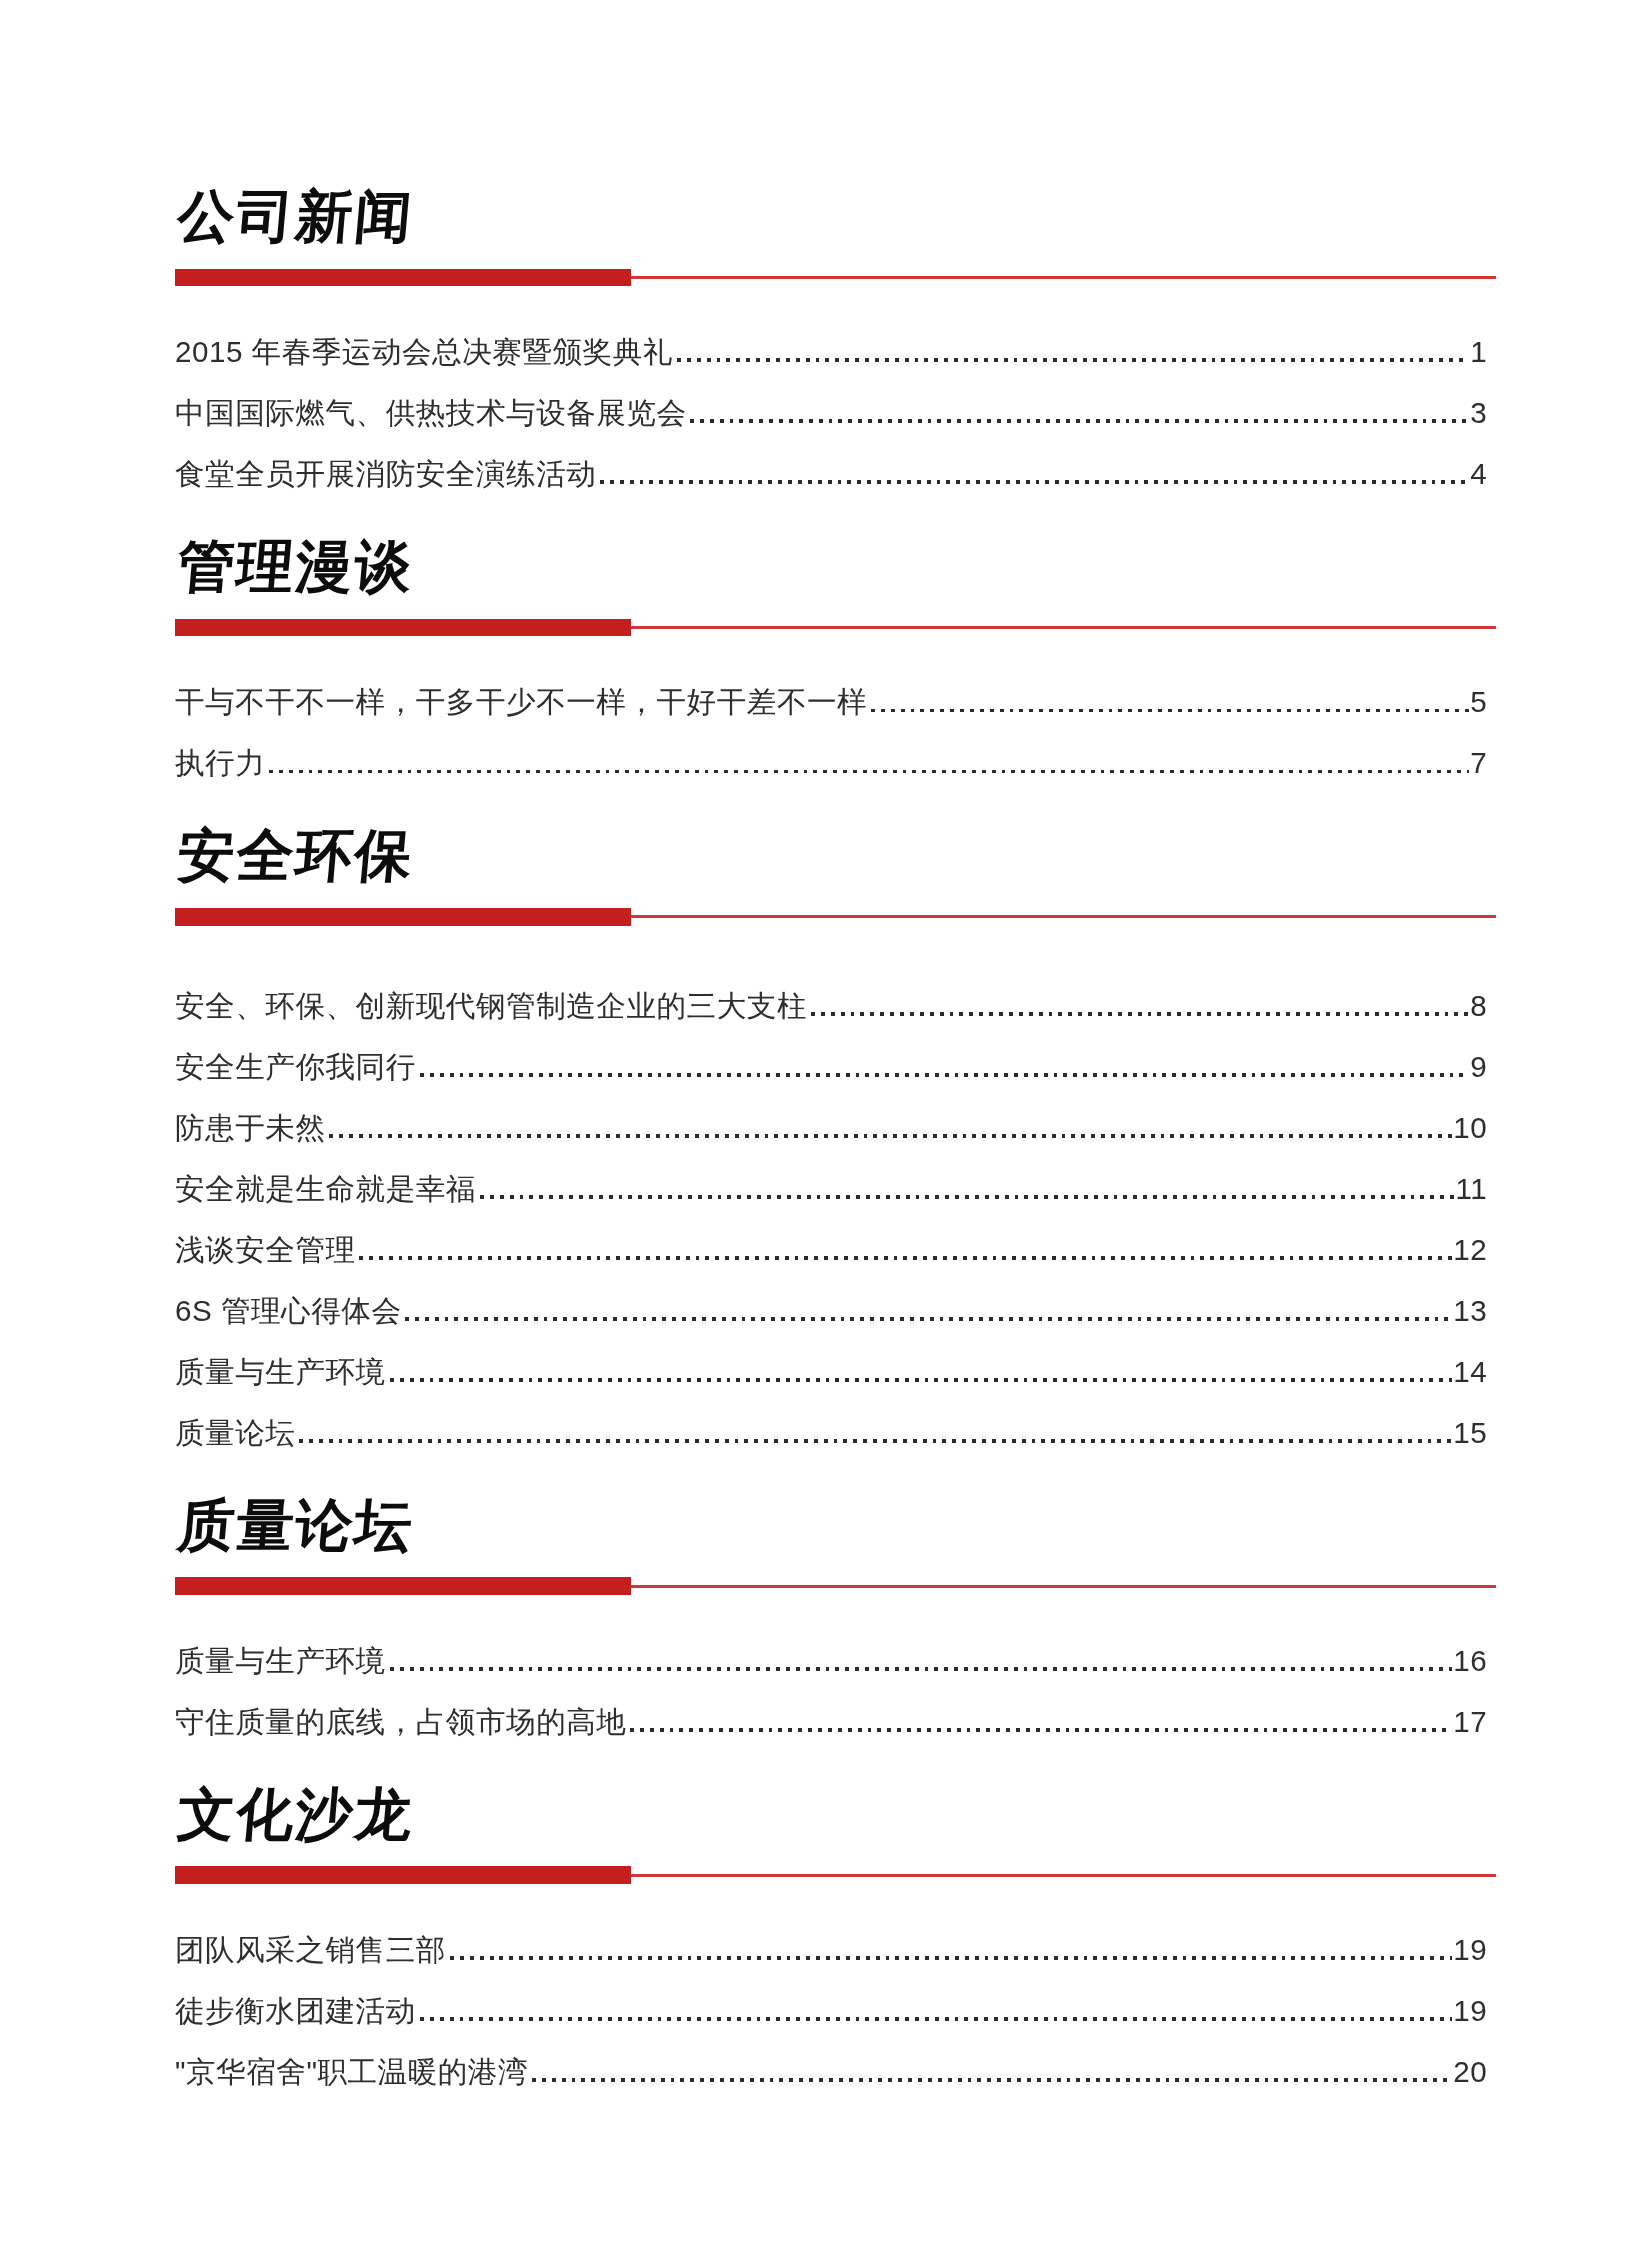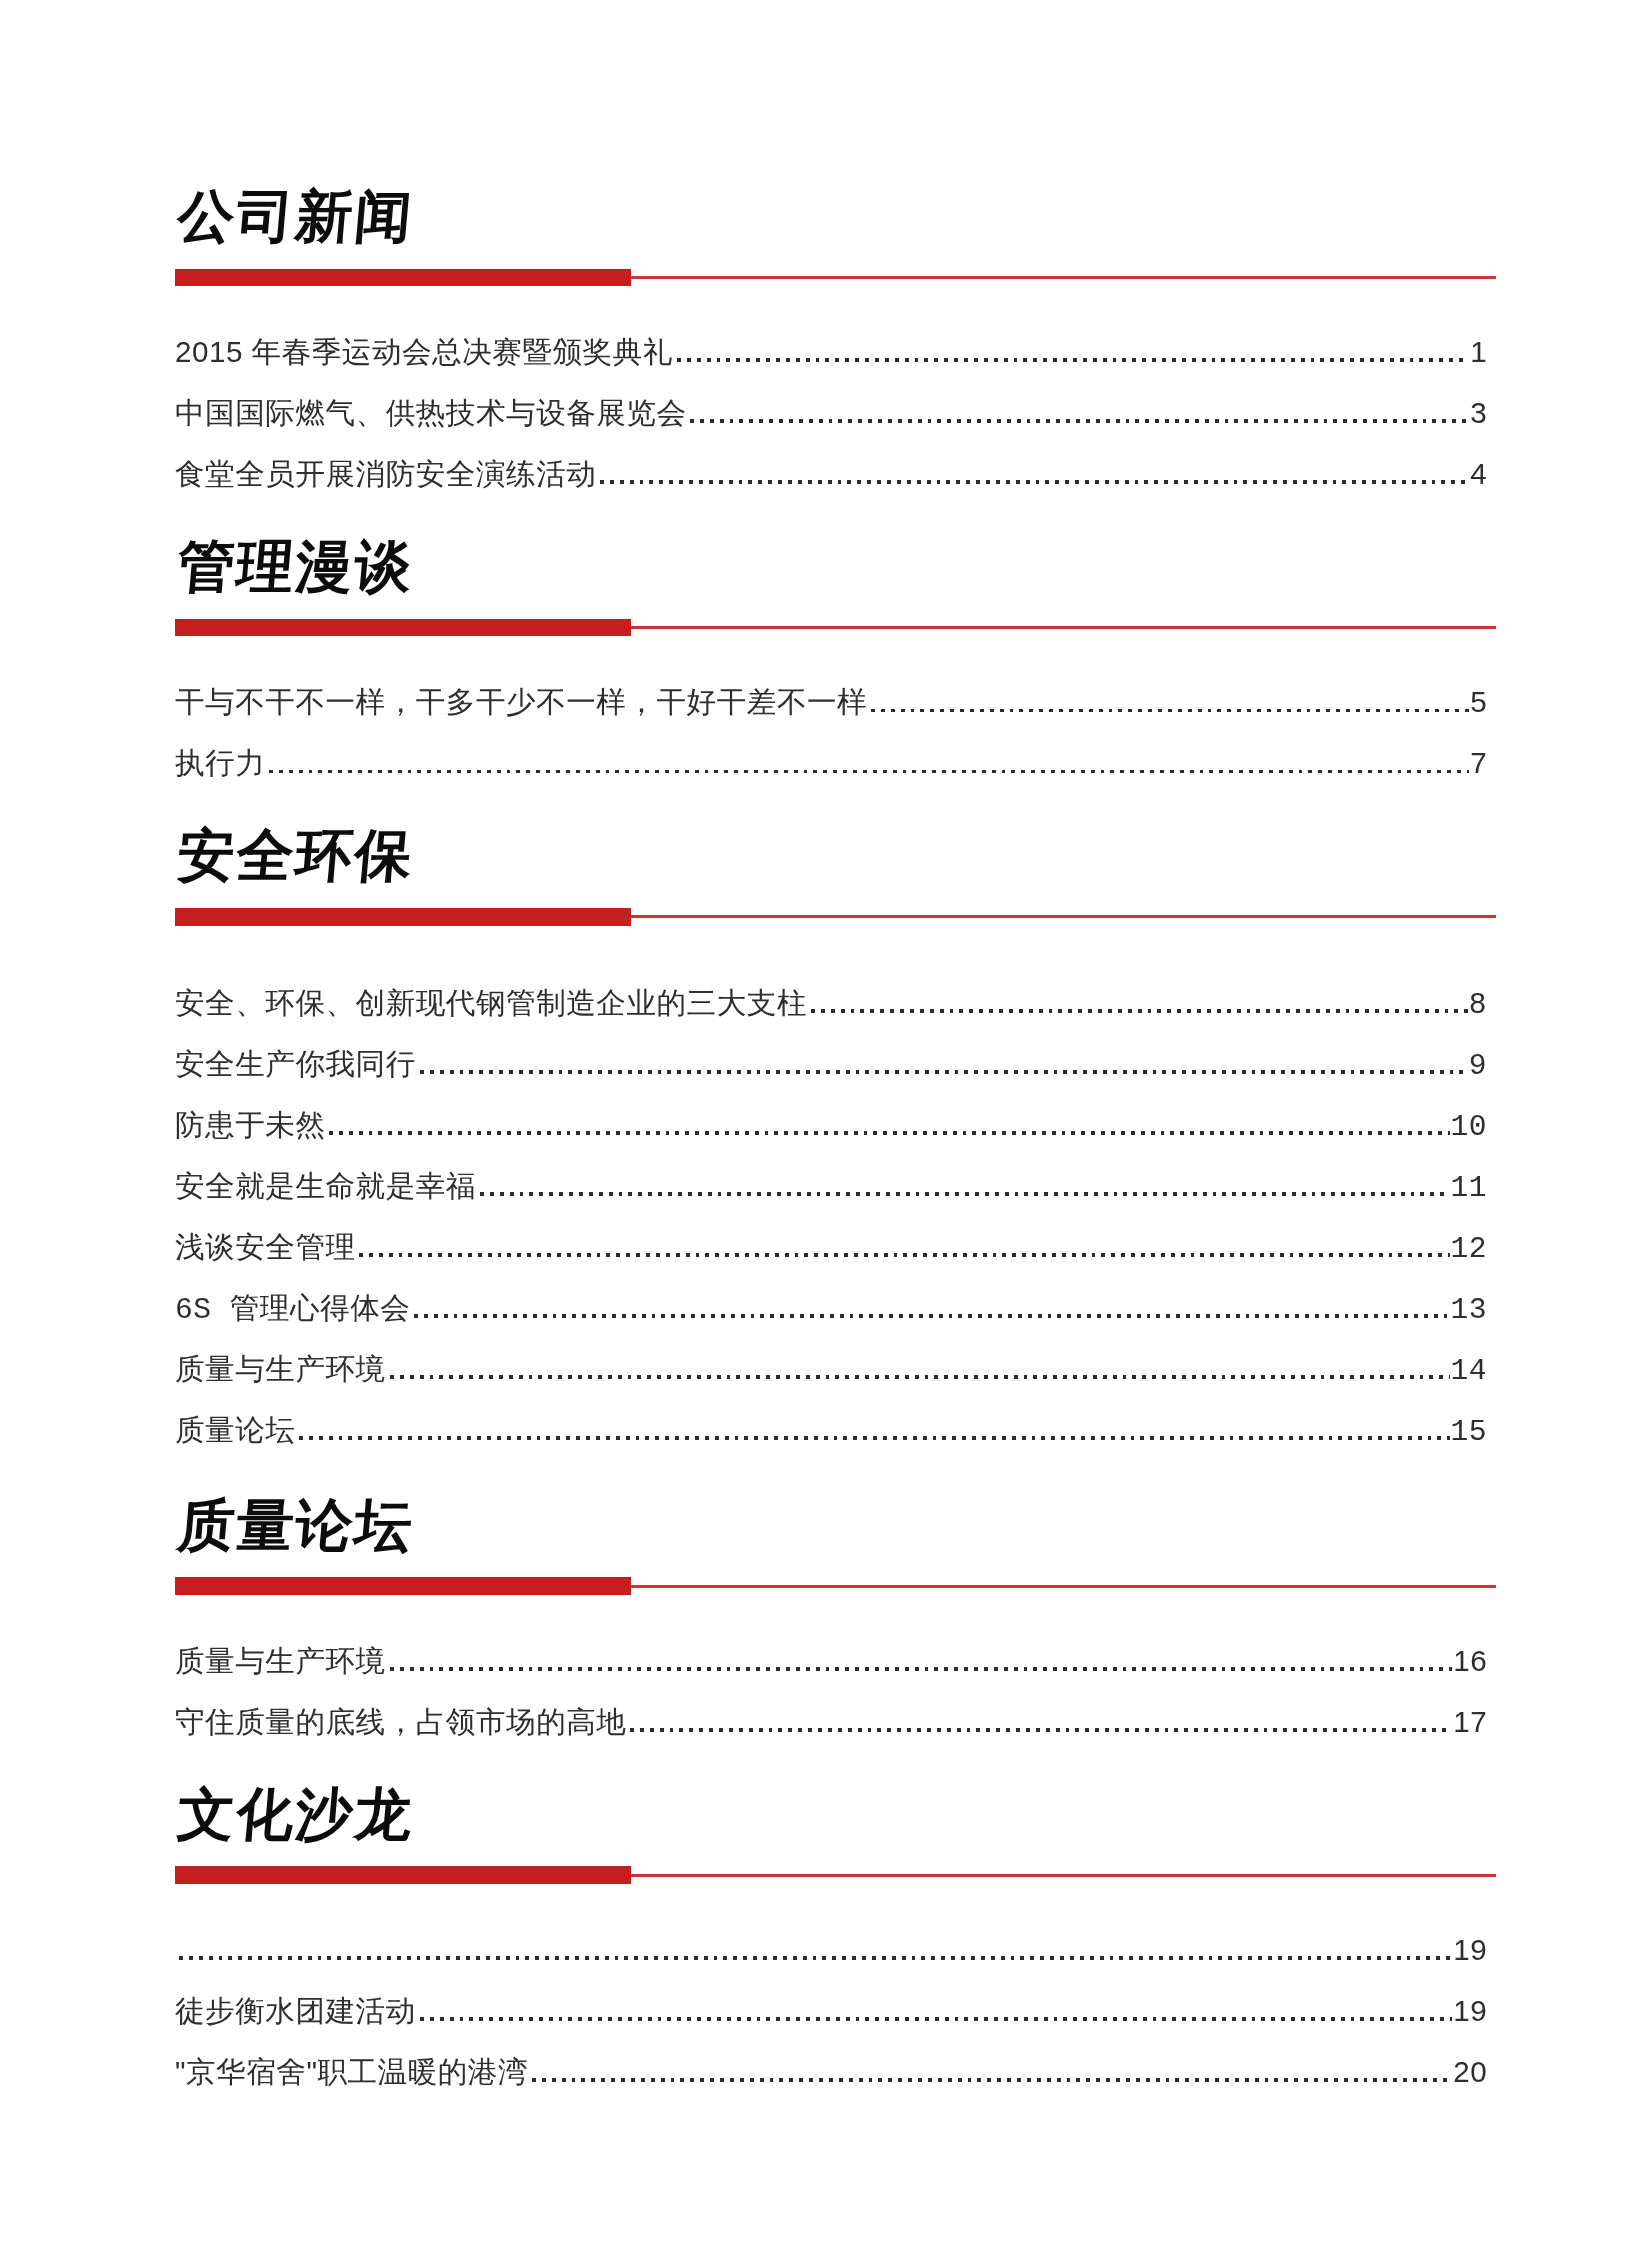--- a/index.html
+++ b/index.html
@@ -46,21 +46,21 @@
   .rule-thin {
     flex: 1 1 auto;
     height: 3px;
     background: #d03636;
   }
   ul.entries {
     list-style: none;
     margin: 35px 0 0 0;
     padding: 0 8.9px 0 0;
   }
-  ul.entries.gap-lg { margin-top: 49px; font-family: Liberation Mono, monospace; }
+  ul.entries.gap-lg { margin-top: 49px; }
   .entry {
     display: flex;
     align-items: baseline;
     height: 61px;
     line-height: 61px;
     font-size: 29.6px;
     color: #2e2e2e;
     cursor: pointer;
   }
   .entry-label {
@@ -206,20 +206,21 @@
   </section>
 
   <section class="toc-section">
     <h1 class="sec-title"><span class="skew">文化沙龙</span></h1>
     <div class="rule">
       <span class="rule-thick"></span>
       <span class="rule-thin"></span>
     </div>
     <ul class="entries">
       <li class="entry">
+        <span class="entry-label">团队风采之销售三部</span>
         <span class="leader"></span>
         <span class="pageno">19</span>
       </li>
       <li class="entry">
         <span class="entry-label">徒步衡水团建活动</span>
         <span class="leader"></span>
         <span class="pageno">19</span>
       </li>
       <li class="entry">
         <span class="entry-label">"京华宿舍"职工温暖的港湾</span>

